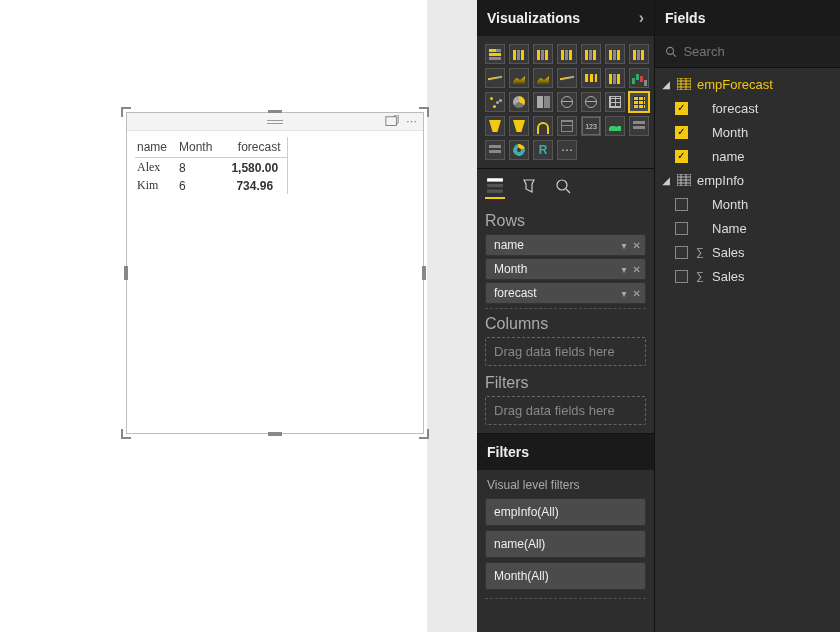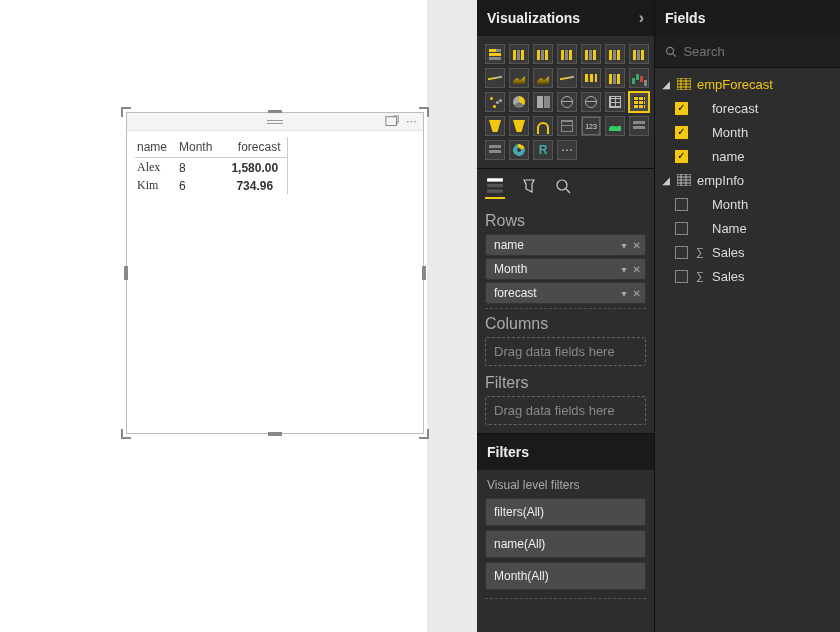--- a/index.html
+++ b/index.html
@@ -255,21 +255,21 @@
       </div>
 
       <div class="well-label">Filters</div>
       <div class="well">
         <div class="well-empty">Drag data fields here</div>
       </div>
     </div>
 
     <div class="filters-head">Filters</div>
     <div class="filters-sub">Visual level filters</div>
-    <div class="filter-pill">filters(All)</div>
+    <div class="filter-pill">empInfo(All)</div>
     <div class="filter-pill">name(All)</div>
     <div class="filter-pill">Month(All)</div>
     <div class="dashed-sep"></div>
   </div>
 
   <div class="fields-panel">
     <div class="panel-header">
       <span>Fields</span>
     </div>
     <div class="search-bar">

